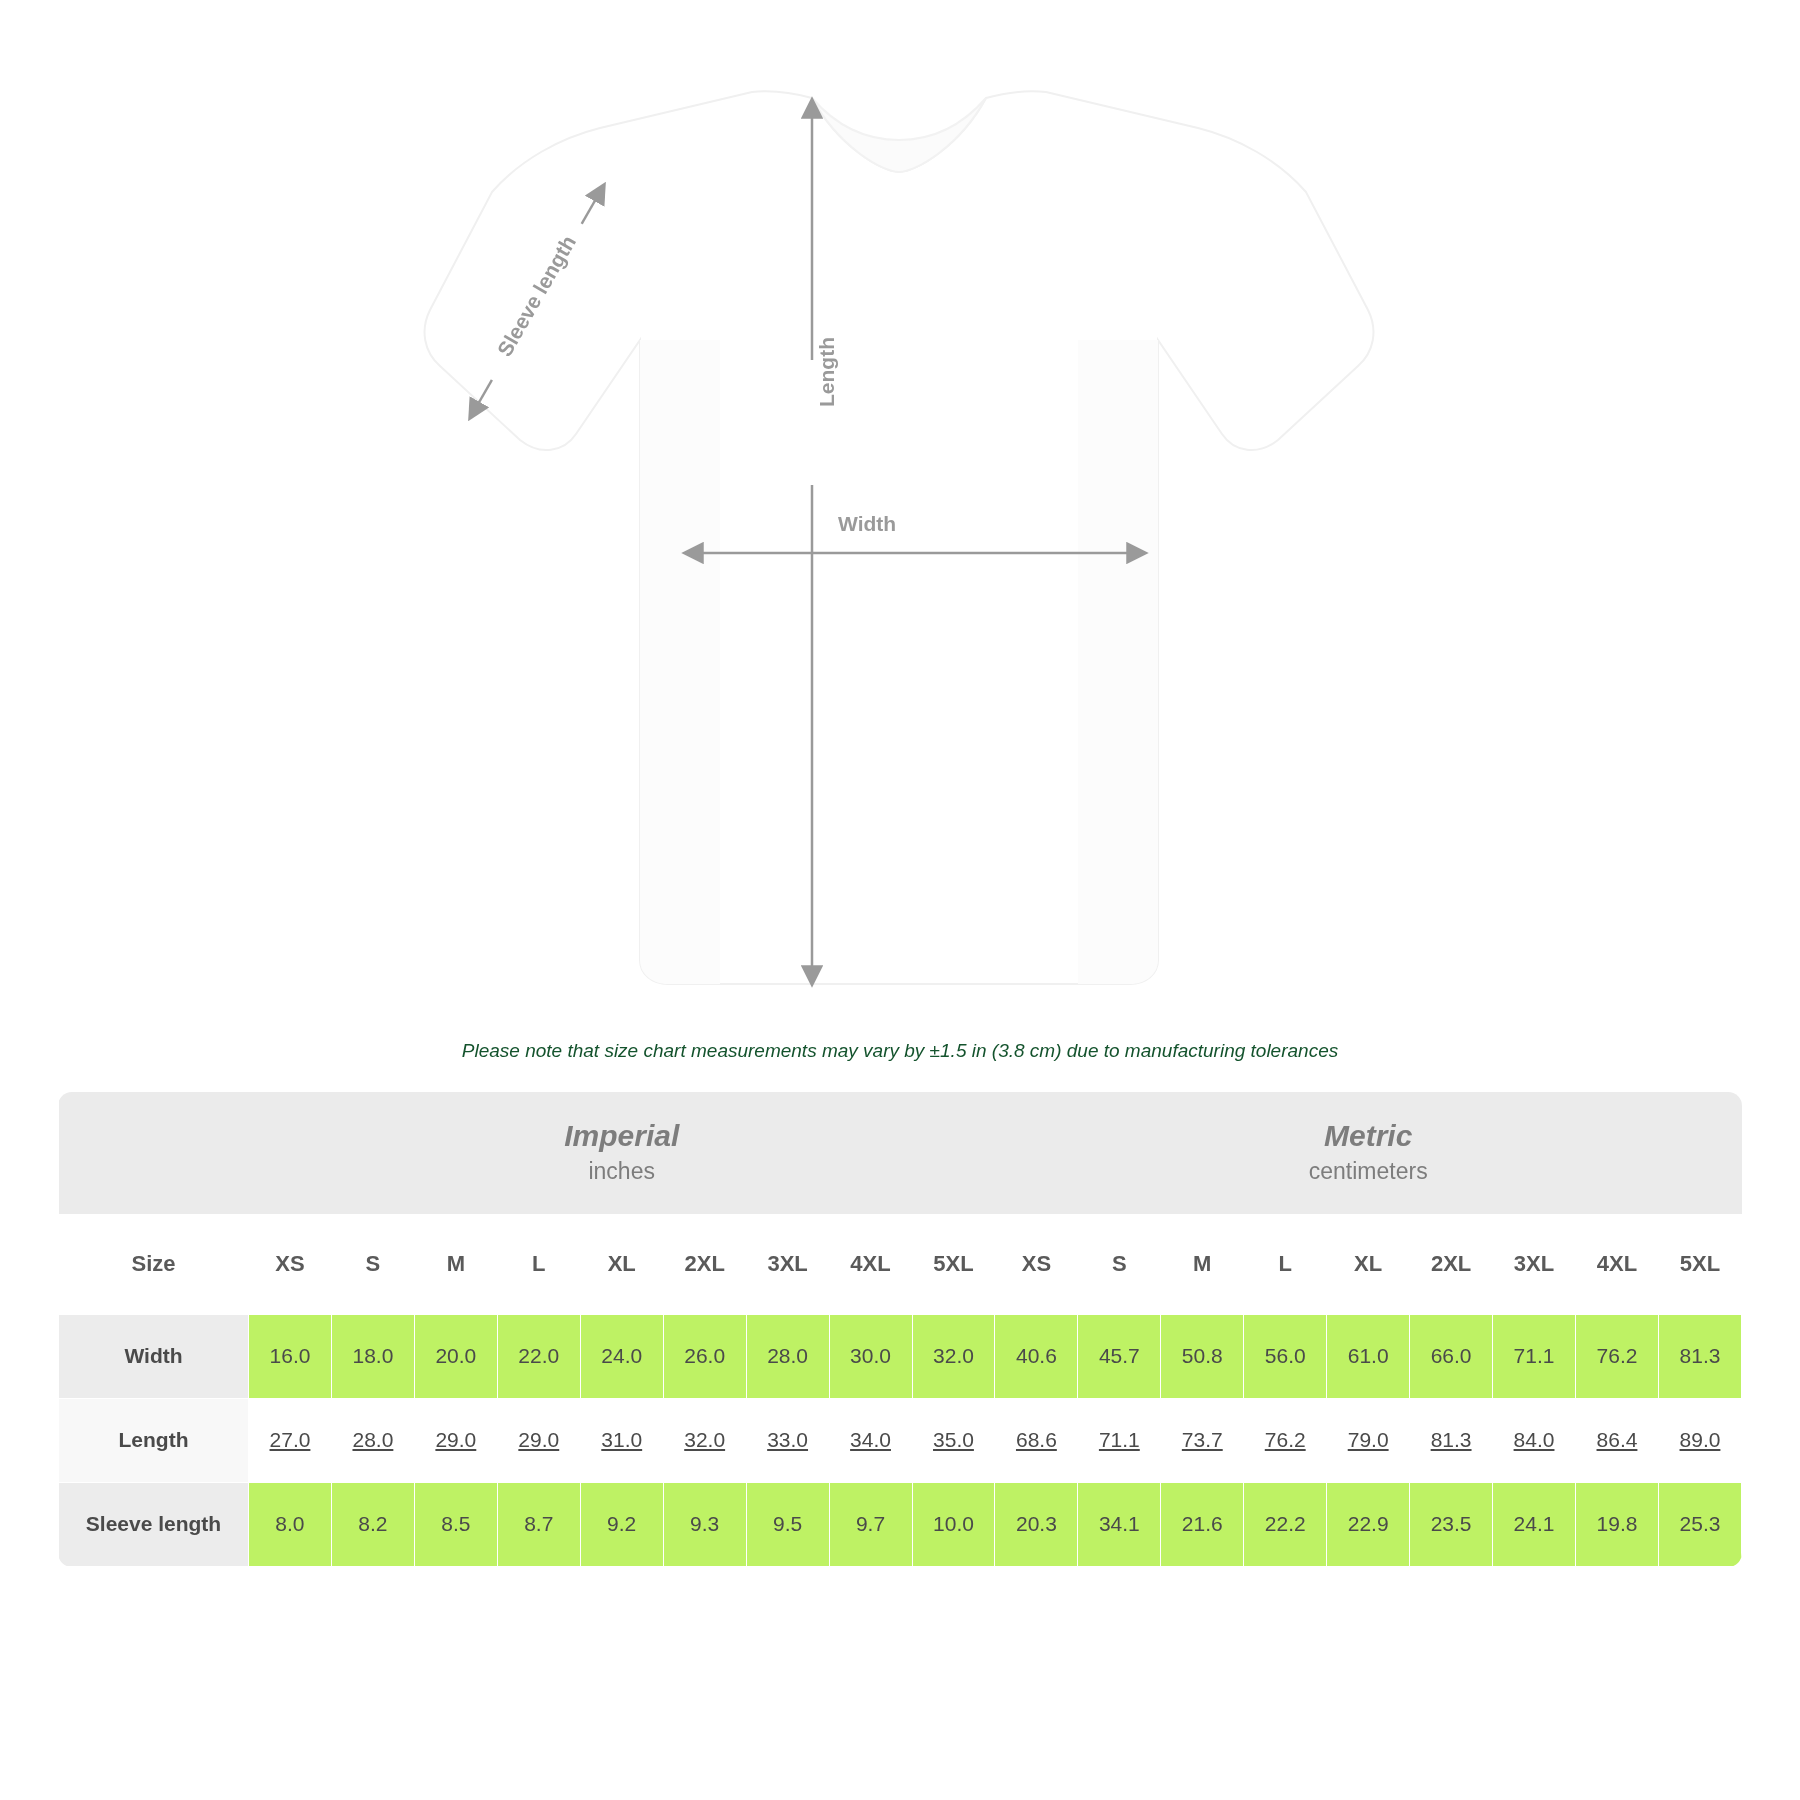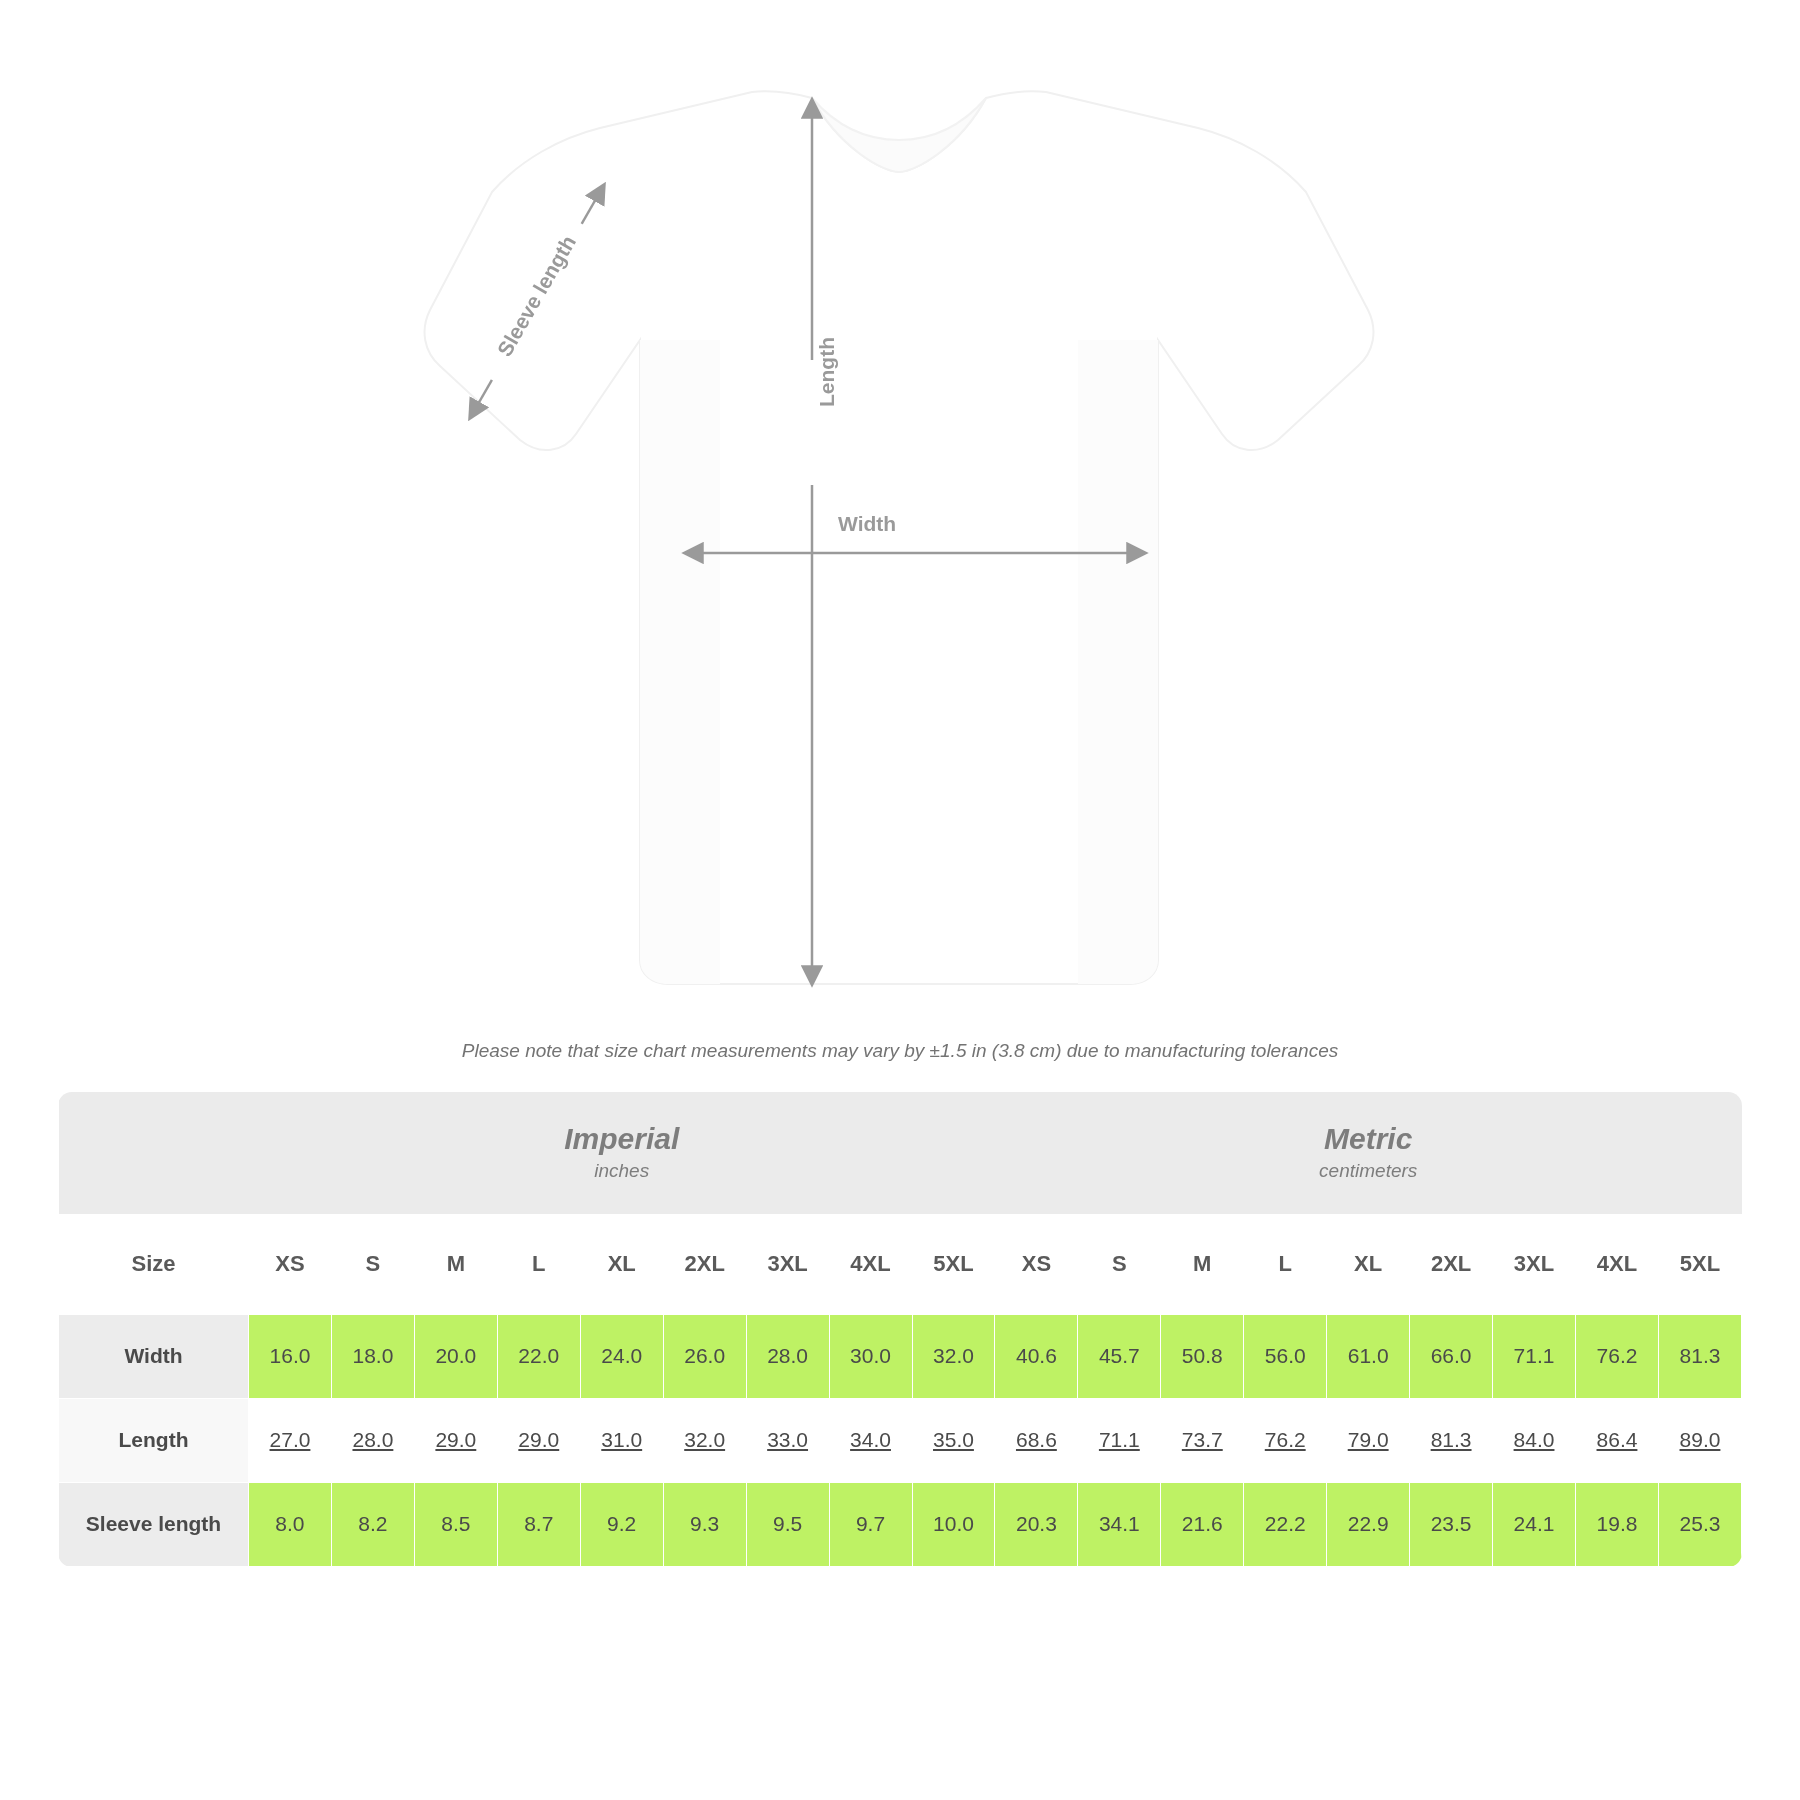--- a/index.html
+++ b/index.html
@@ -36,21 +36,21 @@
   .chart-title {
     font-size: 34px;
     font-weight: bold;
     color: #222222;
     letter-spacing: 0px;
     margin: 0;
   }
   .chart-note {
     font-size: 19px;
     font-style: italic;
-    color: #737373;
+    color: #14532d;
     text-align: center;
   }
 
   
   .table-wrap {
     margin: 30px 58px 0 58px;
     border-radius: 14px;
     overflow: hidden;
   }
   table.size-table {
@@ -70,22 +70,21 @@
     border: none !important;
   }
   .unit-head .unit-name {
     font-size: 30px;
     font-style: italic;
     font-weight: bold;
     color: #7d7d7d;
     line-height: 1.25;
   }
   .unit-head .unit-sub {
-    font-size: 19px;
-    font-style: italic;
+    font-size: 23px;
     color: #7d7d7d;
     line-height: 1.5;
   }
   .row-label {
     background: #f4f4f4;
     font-weight: bold;
     color: #5a5a5a;
     font-size: 22px;
     width: 190px;
   }

